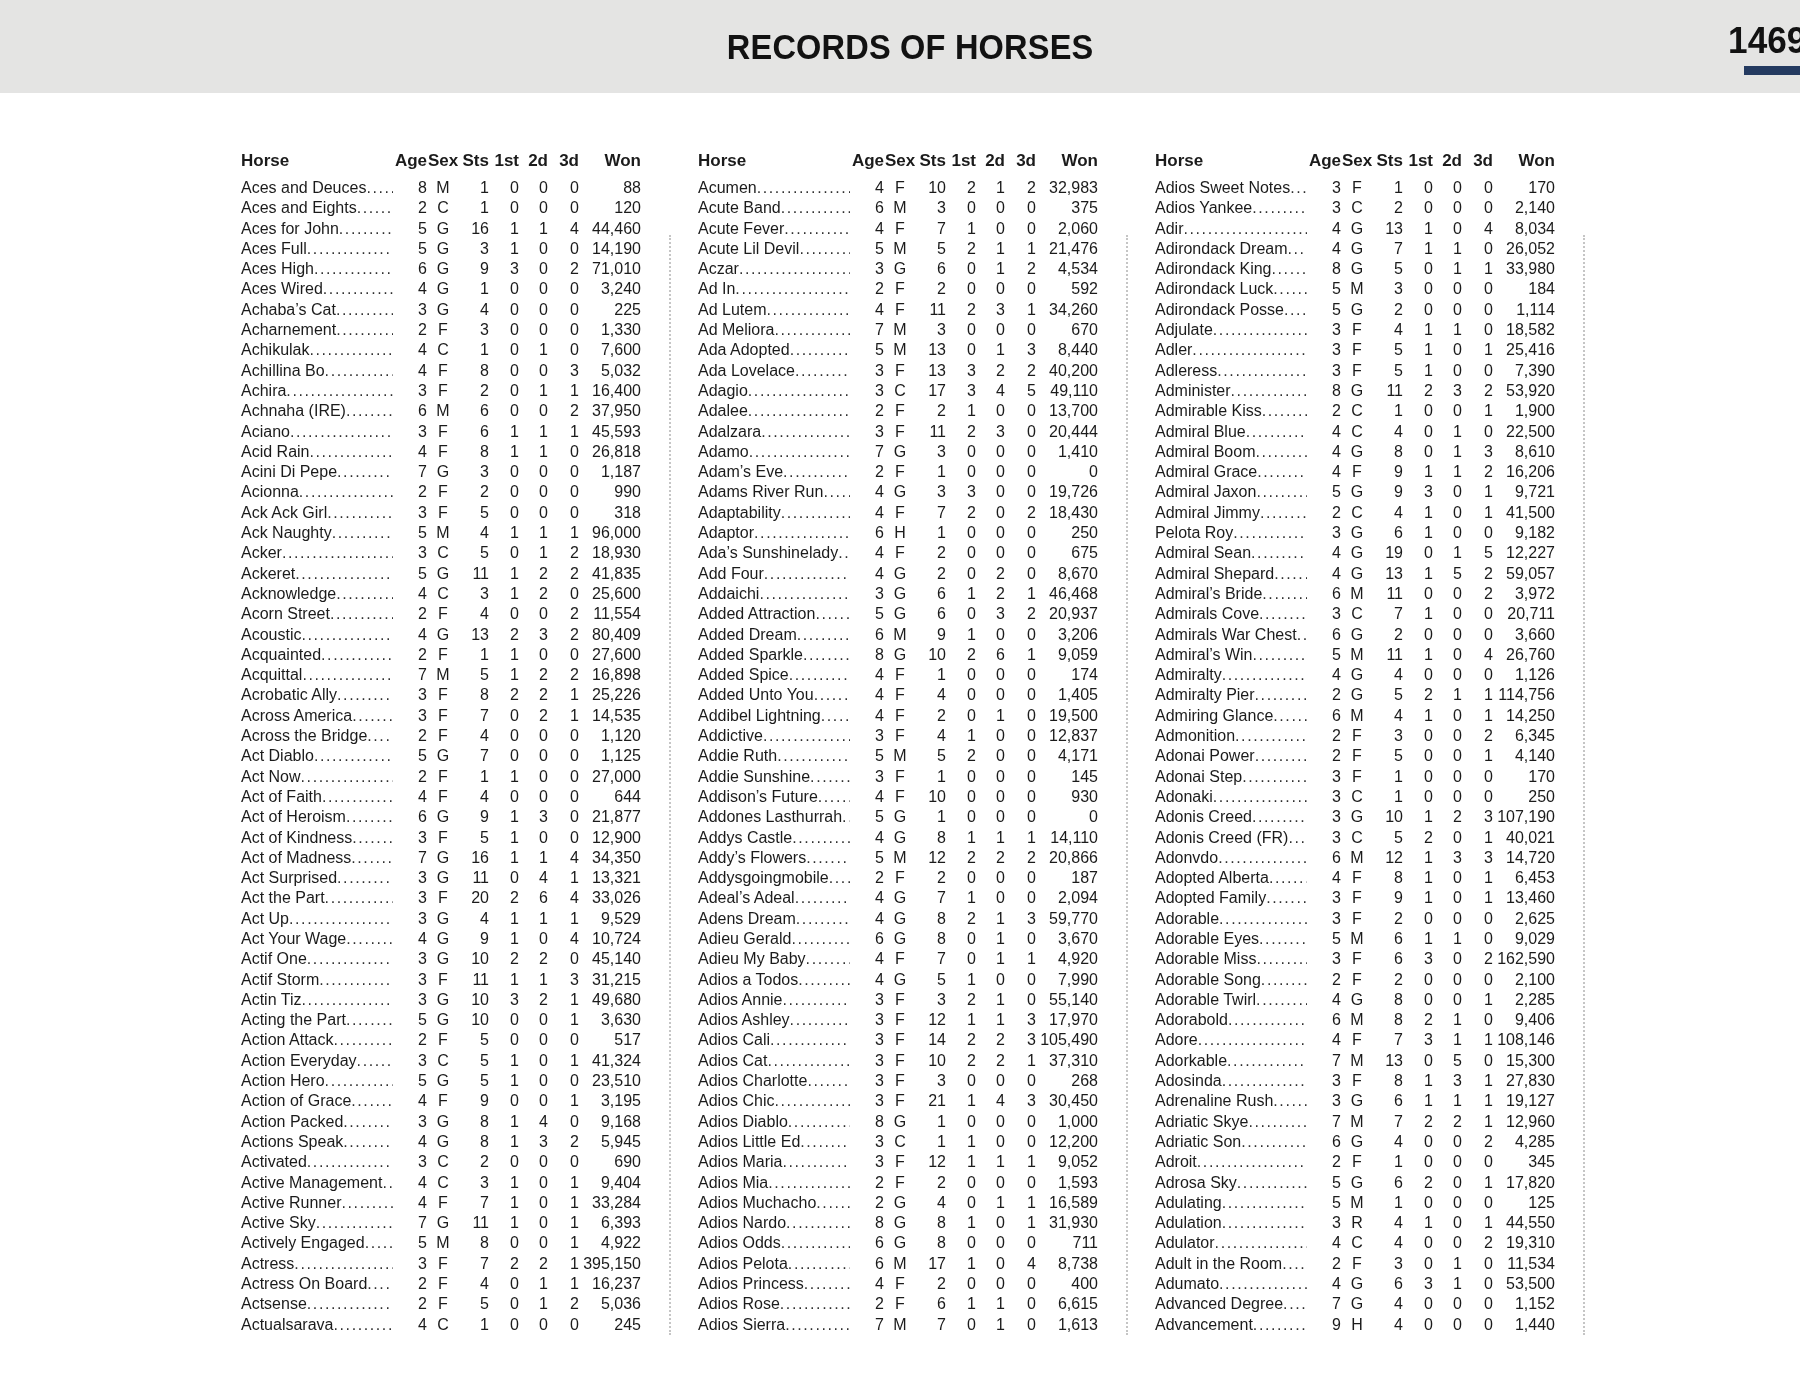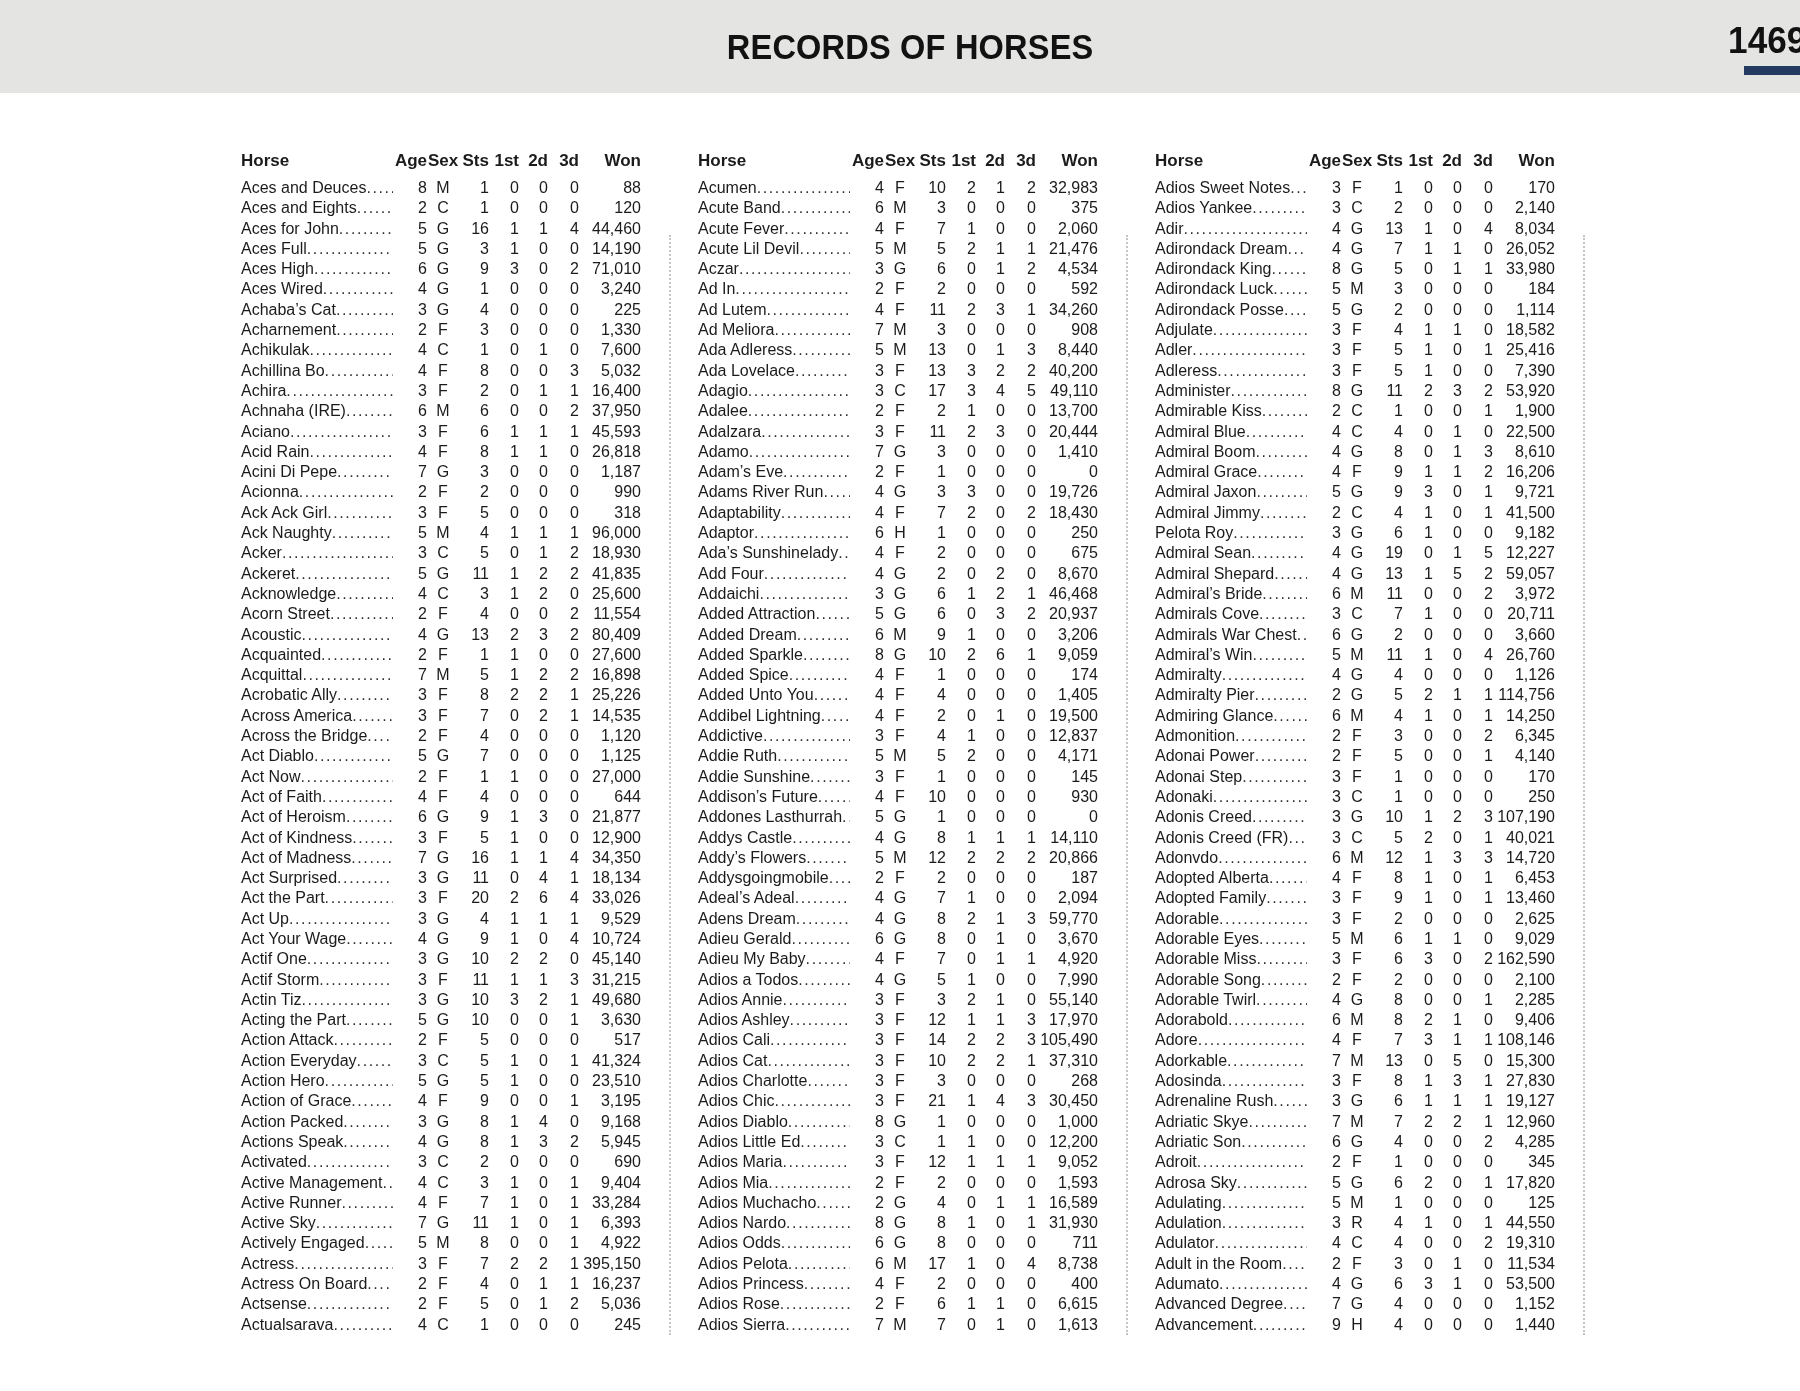--- a/index.html
+++ b/index.html
@@ -439,21 +439,21 @@
         </div>
         <div class="row">
           <span class="nm">Act Surprised</span>
           <span class="dots"></span>
           <span class="c c-age">3</span>
           <span class="c c-sex">G</span>
           <span class="c c-sts">11</span>
           <span class="c c-1st">0</span>
           <span class="c c-2d">4</span>
           <span class="c c-3d">1</span>
-          <span class="c c-won">18,134</span>
+          <span class="c c-won">13,321</span>
         </div>
         <div class="row">
           <span class="nm">Act the Part</span>
           <span class="dots"></span>
           <span class="c c-age">3</span>
           <span class="c c-sex">F</span>
           <span class="c c-sts">20</span>
           <span class="c c-1st">2</span>
           <span class="c c-2d">6</span>
           <span class="c c-3d">4</span>
@@ -783,24 +783,24 @@
         </div>
         <div class="row">
           <span class="nm">Ad Meliora</span>
           <span class="dots"></span>
           <span class="c c-age">7</span>
           <span class="c c-sex">M</span>
           <span class="c c-sts">3</span>
           <span class="c c-1st">0</span>
           <span class="c c-2d">0</span>
           <span class="c c-3d">0</span>
-          <span class="c c-won">908</span>
-        </div>
-        <div class="row">
-          <span class="nm">Ada Adleress</span>
+          <span class="c c-won">670</span>
+        </div>
+        <div class="row">
+          <span class="nm">Ada Adopted</span>
           <span class="dots"></span>
           <span class="c c-age">5</span>
           <span class="c c-sex">M</span>
           <span class="c c-sts">13</span>
           <span class="c c-1st">0</span>
           <span class="c c-2d">1</span>
           <span class="c c-3d">3</span>
           <span class="c c-won">8,440</span>
         </div>
         <div class="row">

